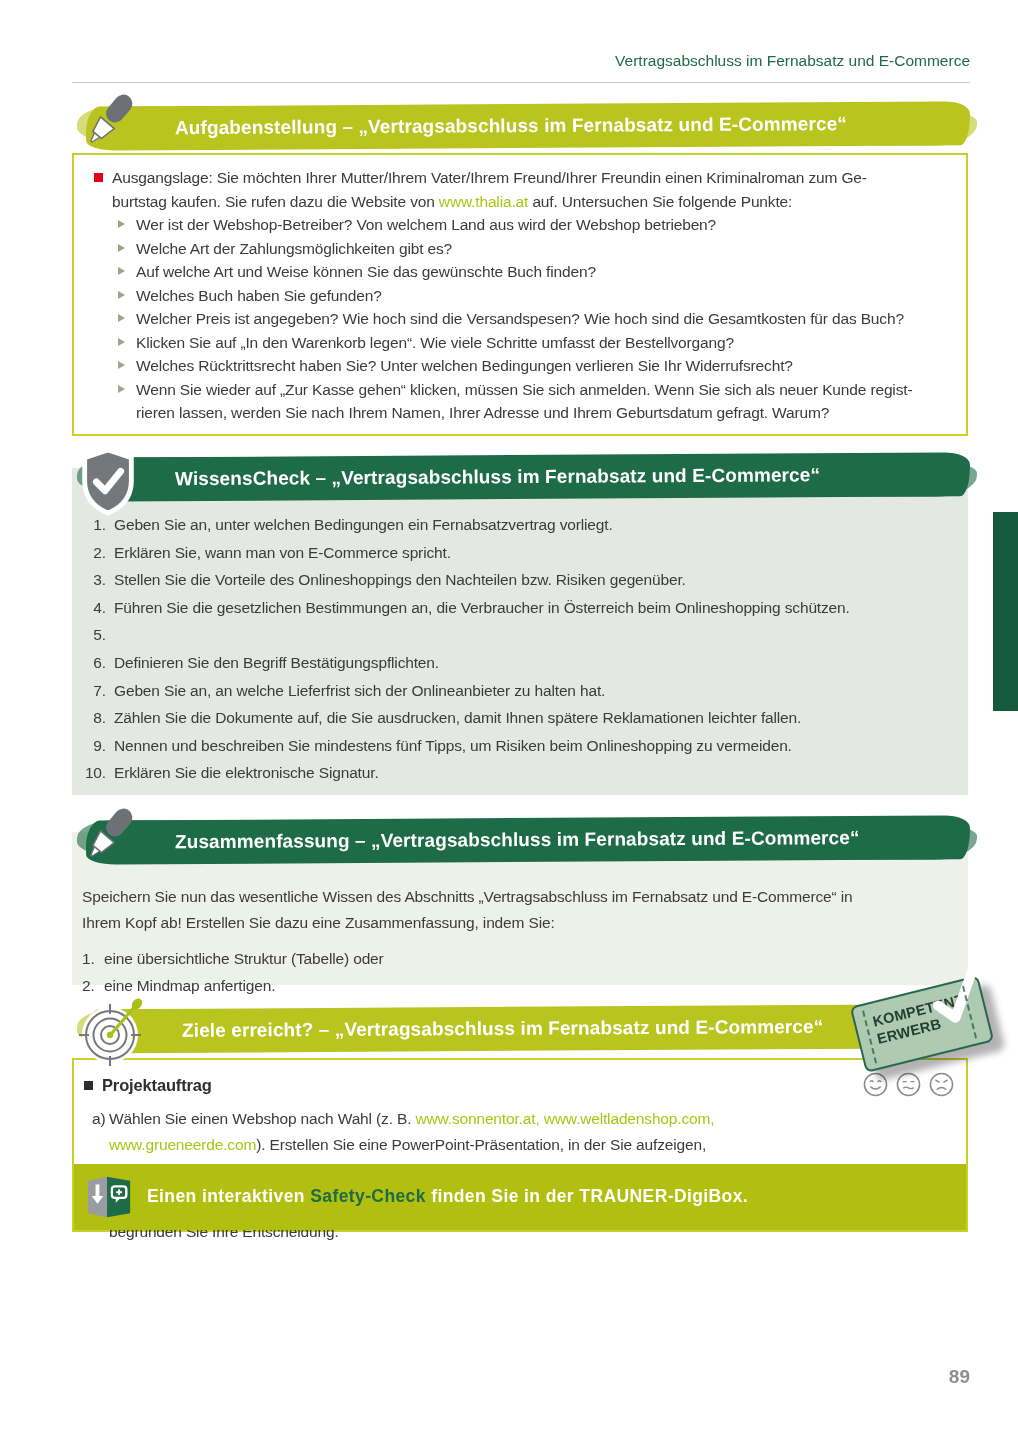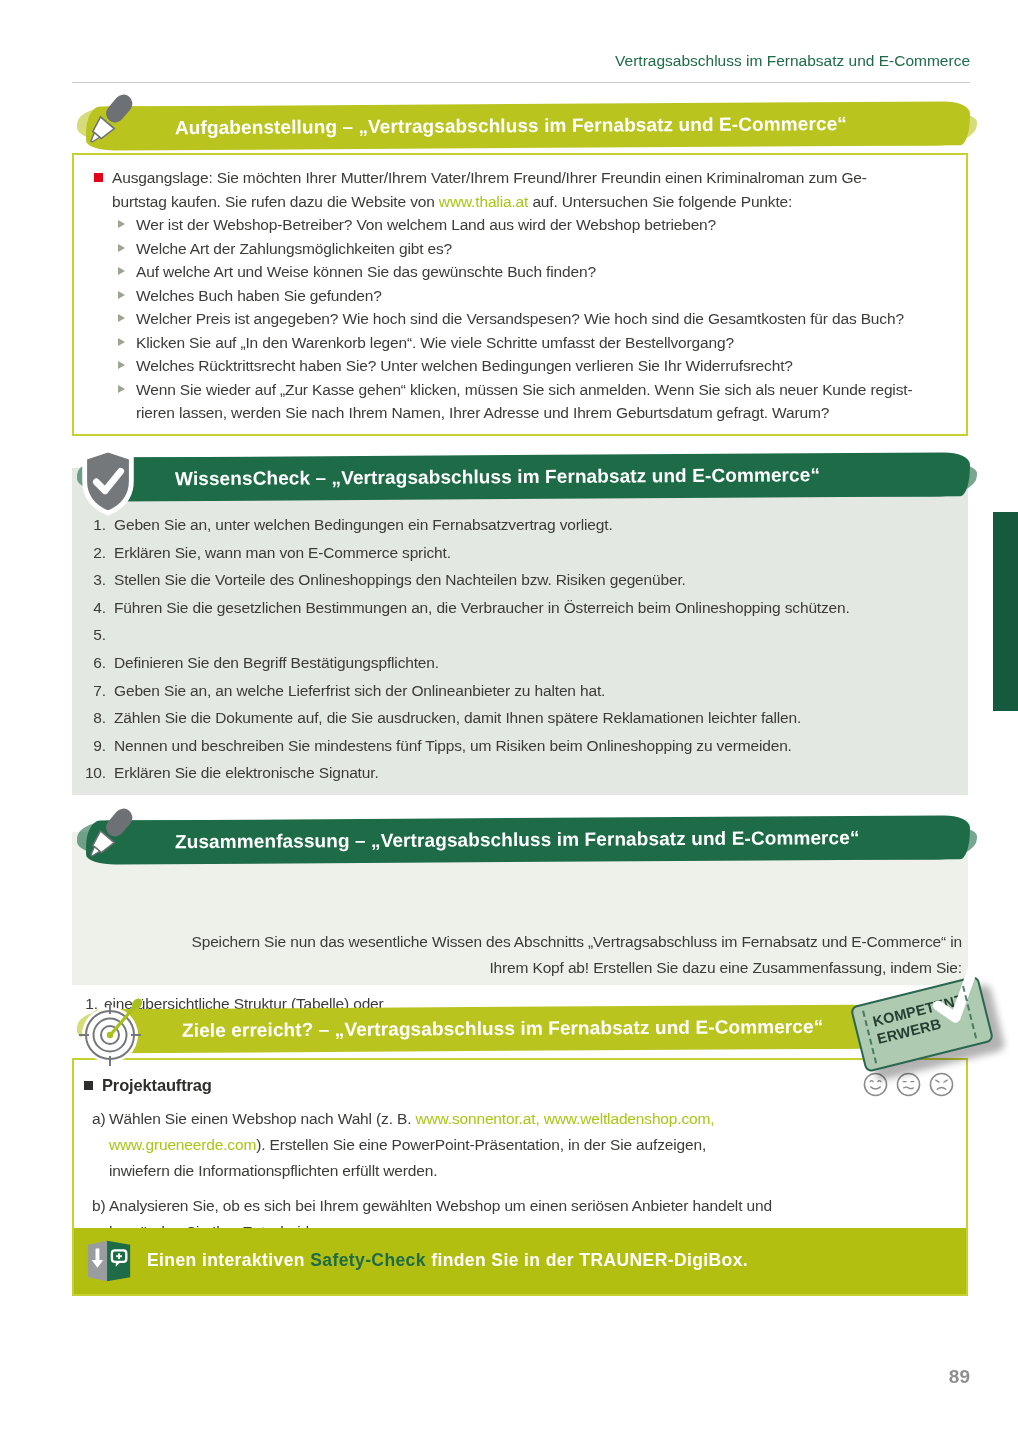--- a/index.html
+++ b/index.html
@@ -40,27 +40,27 @@
       border-left:7px solid #9ca58f;border-top:4.5px solid transparent;border-bottom:4.5px solid transparent;}
 
   
   #tint-wc{top:468px;height:327px;background:#e4e8e2;}
   #wc-list{position:absolute;left:72px;top:511px;width:896px;z-index:1;}
   .wc-row{display:flex;line-height:27.6px;font-size:15.5px;letter-spacing:-0.15px;}
   .wc-num{flex:0 0 34px;text-align:right;margin-right:8px;}
 
   
   #tint-zf{top:832px;height:153px;background:#eef1ea;}
-  #zf-content{position:absolute;left:82px;top:929px;width:880px;z-index:1;text-align:right;}
+  #zf-content{position:absolute;left:82px;top:884px;width:880px;z-index:1;}
   #zf-content .intro{line-height:26px;margin:0 0 9px 0;}
   .zf-row{display:flex;line-height:27px;font-size:15.5px;letter-spacing:-0.15px;}
   .zf-num{flex:0 0 16px;margin-right:6px;}
 
   
-  #box-z{top:1058px;height:238px;padding:12px 14px 1px 10px;}
+  #box-z{top:1058px;height:174px;padding:12px 14px 1px 10px;}
   .proj-head{display:flex;margin:2px 0 8px 0;font-weight:700;font-size:16.5px;color:#2e2e2c;}
   .ab-par{display:flex;margin:0 0 9px 8px;line-height:26px;}
   .ab-label{flex:0 0 17px;}
   .smileys{position:absolute;top:12px;right:12px;display:flex;gap:8px;z-index:1;}
   #footer-banner{position:absolute;left:0;right:0;bottom:0;height:66px;background:#b3bf10;
       display:flex;align-items:center;padding-left:10px;box-sizing:border-box;}
   #footer-banner .ft{margin-left:13px;font-size:17.5px;font-weight:700;color:#fff;letter-spacing:.4px;white-space:pre;}
   #footer-banner .hl{color:#1e6b47;}
 
   

